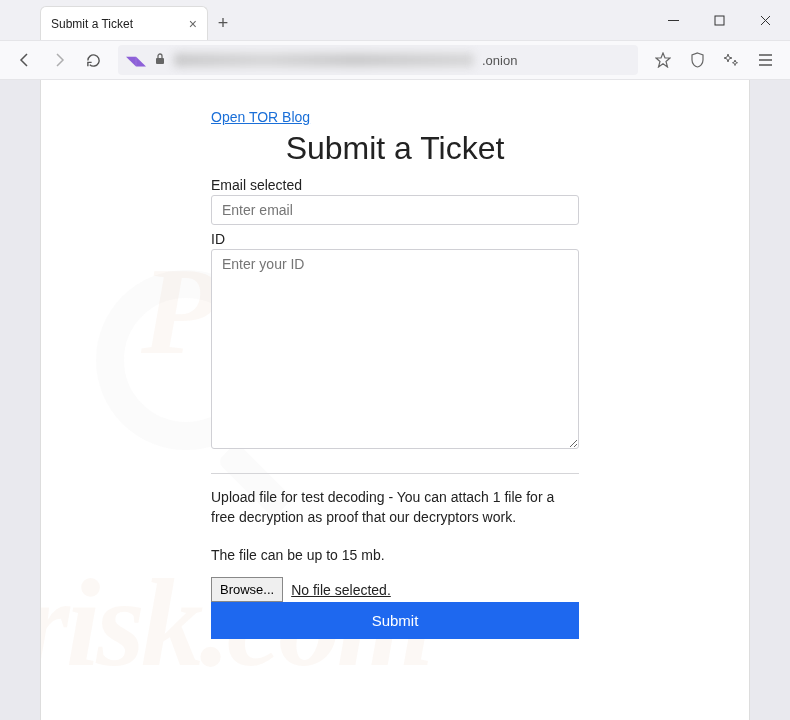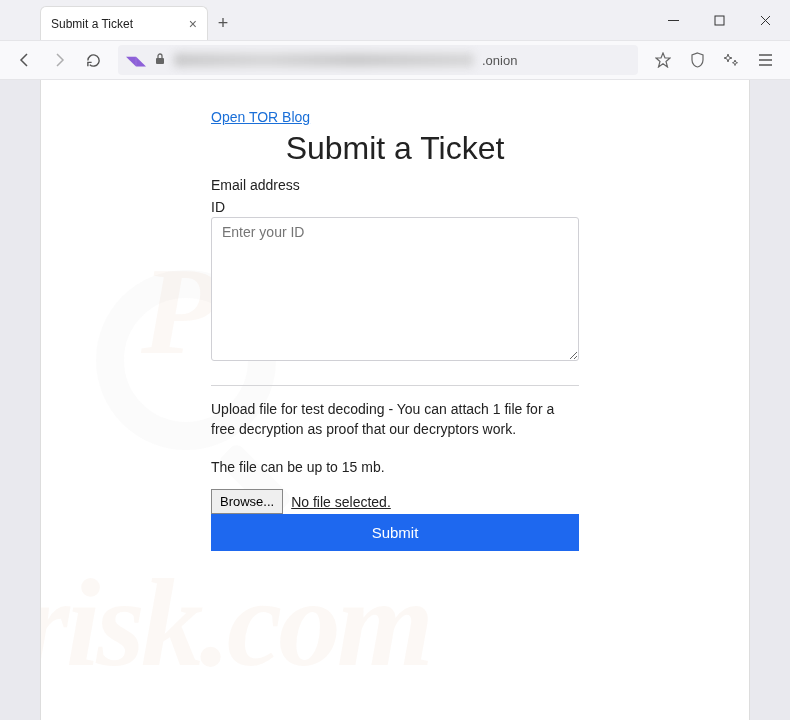--- a/index.html
+++ b/index.html
@@ -140,21 +140,21 @@
       width: 100%;
       border: 1px solid #d0d0d5;
       border-radius: 3px;
       padding: 6px 10px;
       font-size: 14px;
       color: #777;
       font-family: inherit;
       background: #fff;
     }
     textarea.input-text {
-      height: 144px;
+      height: 200px;
       resize: both;
     }
     hr.sep {
       border: none;
       border-top: 1px solid #d5d5d8;
       margin: 20px 0 14px 0;
     }
     .desc {
       font-size: 14px;
       color: #222;
@@ -302,21 +302,22 @@
     <div class="watermark">
       <div class="wm-glass"></div>
       <div class="wm-handle"></div>
       <div class="wm-text wm1">PCrisk</div>
       <div class="wm-text wm2">risk.com</div>
     </div>
 
     <a class="link-top">Open TOR Blog</a>
     <h1>Submit a Ticket</h1>
 
-    <div class="label">Email address</div>
+    <div class="label">Email selected</div>
+    <input class="input-text" type="text" placeholder="Enter email" style="">
 
     <div class="label" style="margin-top:6px">ID</div>
     <textarea class="input-text" placeholder="Enter your ID" style=""></textarea>
 
     <hr class="sep">
 
     <div class="desc">Upload file for test decoding - You can attach 1 file for a free decryption as proof that our decryptors work.</div>
     <div class="desc2">The file can be up to 15 mb.</div>
 
     <div class="file-row">

